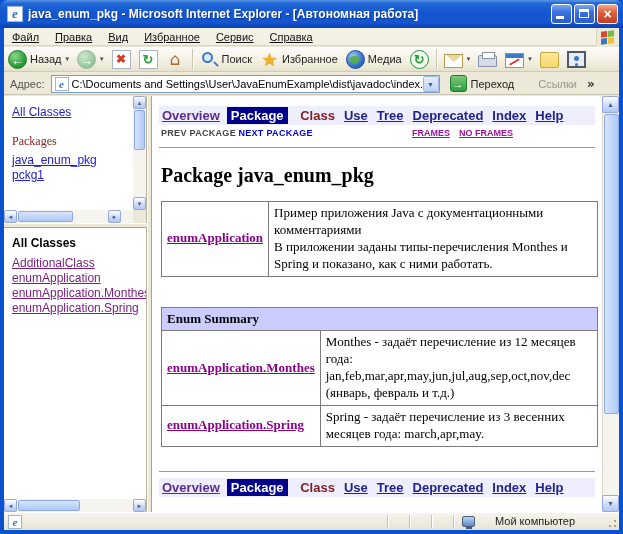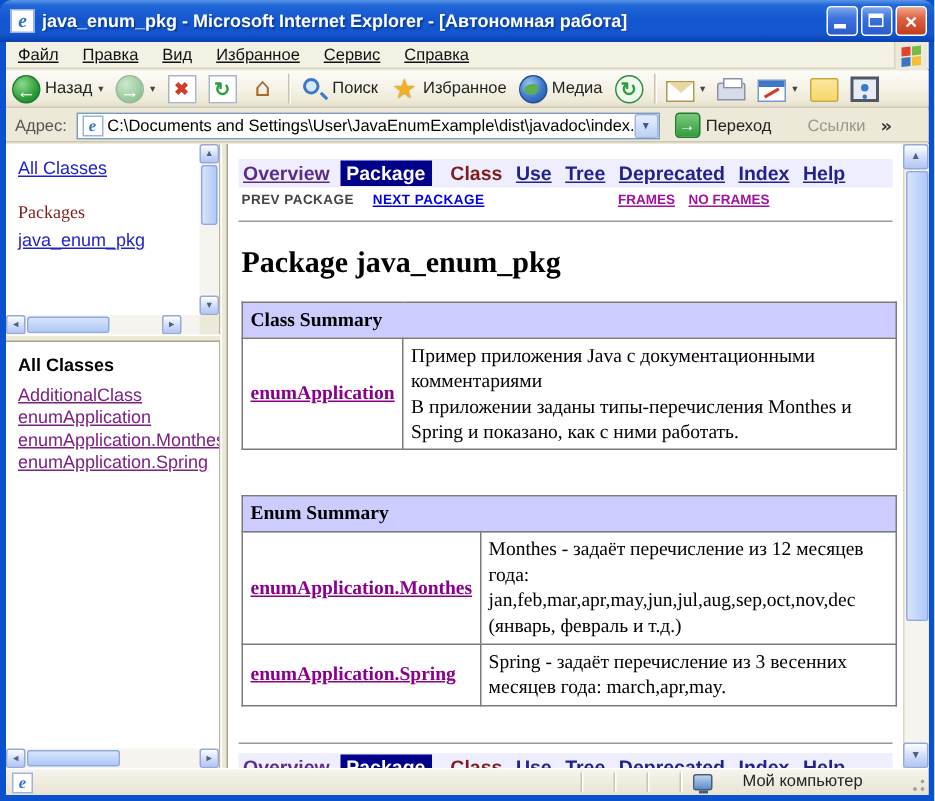--- a/index.html
+++ b/index.html
@@ -140,21 +140,21 @@
   .jdoc { position:absolute; left:0; top:0; right:17px; bottom:0; overflow:hidden;
     font-family:"Liberation Serif", serif; color:#000; padding:10px 7px 0 7px; }
   .jnav { background:#EEEEFF; padding:2px 2px 2px 3px; font:bold 13px "Liberation Sans", sans-serif; white-space:nowrap; }
   .jnav span { margin-right:9px; }
   .jn-visited { color:#5B2B8C; text-decoration:underline; }
   .jn-sel { background:#00008B; color:#fff; padding:1px 4px; margin-left:-2px; }
   .jn-plain { color:#7f1d1d; }
   .jn-link { color:#22228C; text-decoration:underline; }
   .jsubnav { position:relative; height:15px; font:bold 9px "Liberation Sans", sans-serif; padding-top:3px; }
   .js-prev { color:#444; margin-left:2px; letter-spacing:.3px; }
-  .js-next { color:#0000E8; text-decoration:underline; margin-left:10px; letter-spacing:.3px; }
+  .js-next { color:#0000E8; letter-spacing:.3px; }
   .js-frames { position:absolute; left:253px; top:3px; color:#A011A0; text-decoration:underline; }
   .js-noframes { position:absolute; left:300px; top:3px; color:#A011A0; text-decoration:underline; }
   .jhr { border:0; border-top:1px solid #9A9A9A; margin:7px 0 0 0; }
   .jheading { font:bold 20px "Liberation Serif", serif; margin:16px 0 14px 2px; }
 
   table.jtable { border-collapse:collapse; width:437px; margin-left:2px; }
   table.jtable td { border:1px solid #7A7A7A; padding:3px 5px; font-size:13px; line-height:1.3; vertical-align:middle; }
   td.jthead { background:#CCCCFF; font:bold 17px "Liberation Serif", serif; padding:4px 5px; }
   td.jname { width:103px; }
   td.jname2 { width:150px; }
@@ -293,20 +293,21 @@
     <div class="contentarea">
 
       <div class="sidebar">
 
         <div class="sframe1">
           <div class="sframe1-content">
             <a class="s-link">All Classes</a>
             <span class="s-plain">Packages</span>
             <div class="s-list">
               <a class="s-link">java_enum_pkg</a>
+              <a class="s-link">pckg1</a>
             </div>
           </div>
           <div class="sb-vtrack f1-vtrack">
             <div class="sb-thumb-v f1-thumb"></div>
           </div>
           <div class="sb-btn sb13 f1-up">▲</div>
           <div class="sb-btn sb13 f1-down">▼</div>
           <div class="sb-htrack f1-htrack">
             <div class="sb-thumb-h f1-hthumb"></div>
           </div>
@@ -348,23 +349,20 @@
             <span class="js-next">NEXT PACKAGE</span>
             <span class="js-frames">FRAMES</span>
             <span class="js-noframes">NO FRAMES</span>
           </div>
           <hr class="jhr">
 
           <div class="jheading">Package java_enum_pkg</div>
 
           <table class="jtable">
             <tbody>
-                <tr>
-                  <td class="jthead" colspan="2">Class Summary</td>
-                </tr>
             <tr>
               <td class="jname"><a class="jlink">enumApplication</a></td>
               <td class="jdesc">
                 <div>Пример приложения Java с документационными комментариями</div>
                 <div>В приложении заданы типы-перечисления Monthes и Spring и показано, как с ними работать.</div>
               </td>
             </tr>
           </tbody>
             </table>
 

